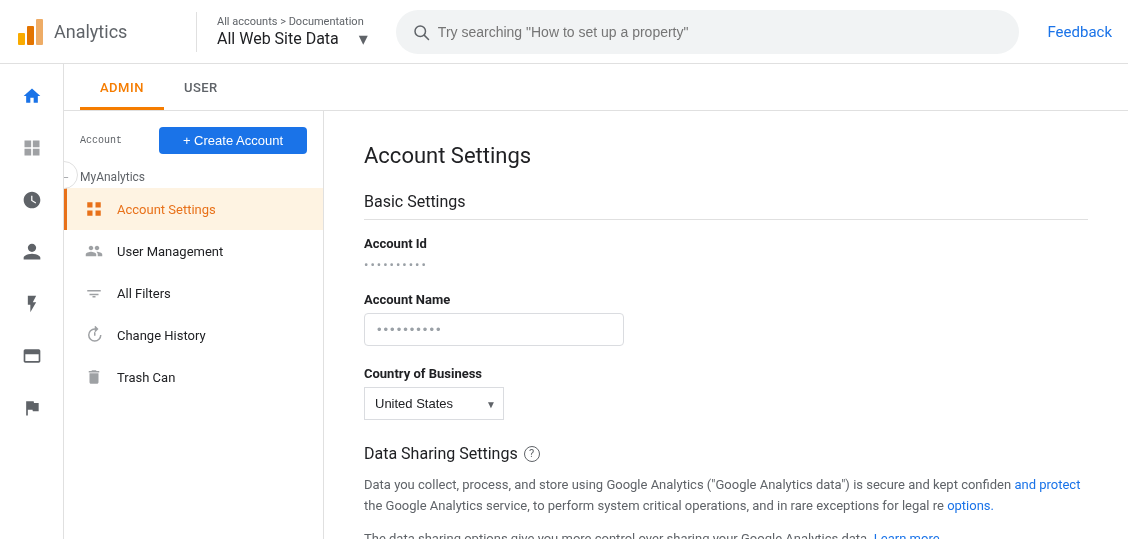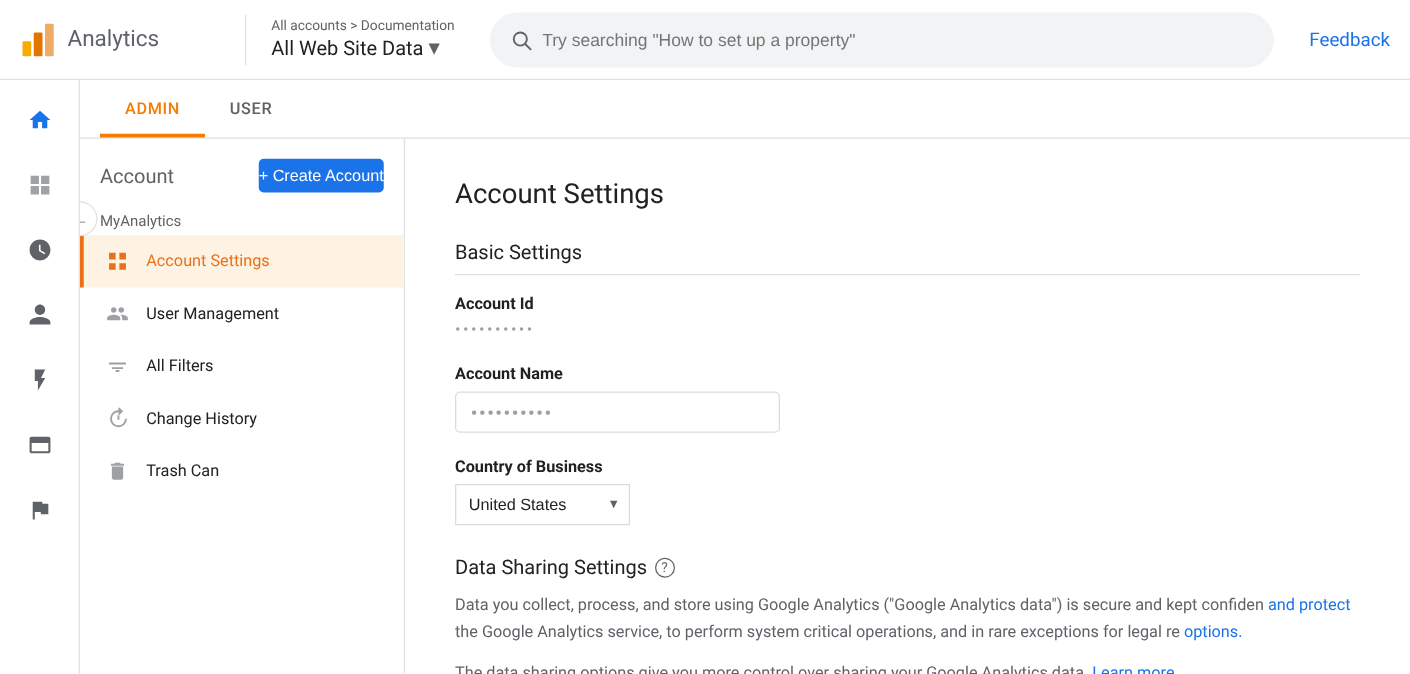--- a/index.html
+++ b/index.html
@@ -43,21 +43,21 @@
     }
     .account-path {
       font-size: 11px;
       color: #5f6368;
     }
     .account-name {
       font-size: 16px;
       color: #202124;
       display: flex;
       align-items: center;
-      gap: 4px;
+      gap: 20px;
     }
     .account-name .chevron {
       font-size: 18px;
       color: #5f6368;
     }
     .search-bar {
       flex: 1;
       margin: 0 16px;
       background: #f1f3f4;
       border-radius: 24px;
@@ -163,30 +163,31 @@
       padding-top: 12px;
       position: relative;
     }
     .sidebar-header {
       display: flex;
       align-items: center;
       justify-content: space-between;
       padding: 4px 16px 8px;
     }
     .sidebar-header-label {
-      font-size: 16px;
+      font-size: 10px;
       color: #5f6368;
       font-weight: 400;
+      font-family: Liberation Mono, monospace;
     }
     .create-account-btn {
       background: #1a73e8;
       color: #fff;
       border: none;
       border-radius: 4px;
-      padding: 6px 0;
+      padding: 6px 24px;
       font-size: 13px;
       cursor: pointer;
       display: flex;
       align-items: center;
       gap: 4px;
       font-weight: 500;
     }
     .sidebar-section-label {
       font-size: 12px;
       color: #5f6368;

